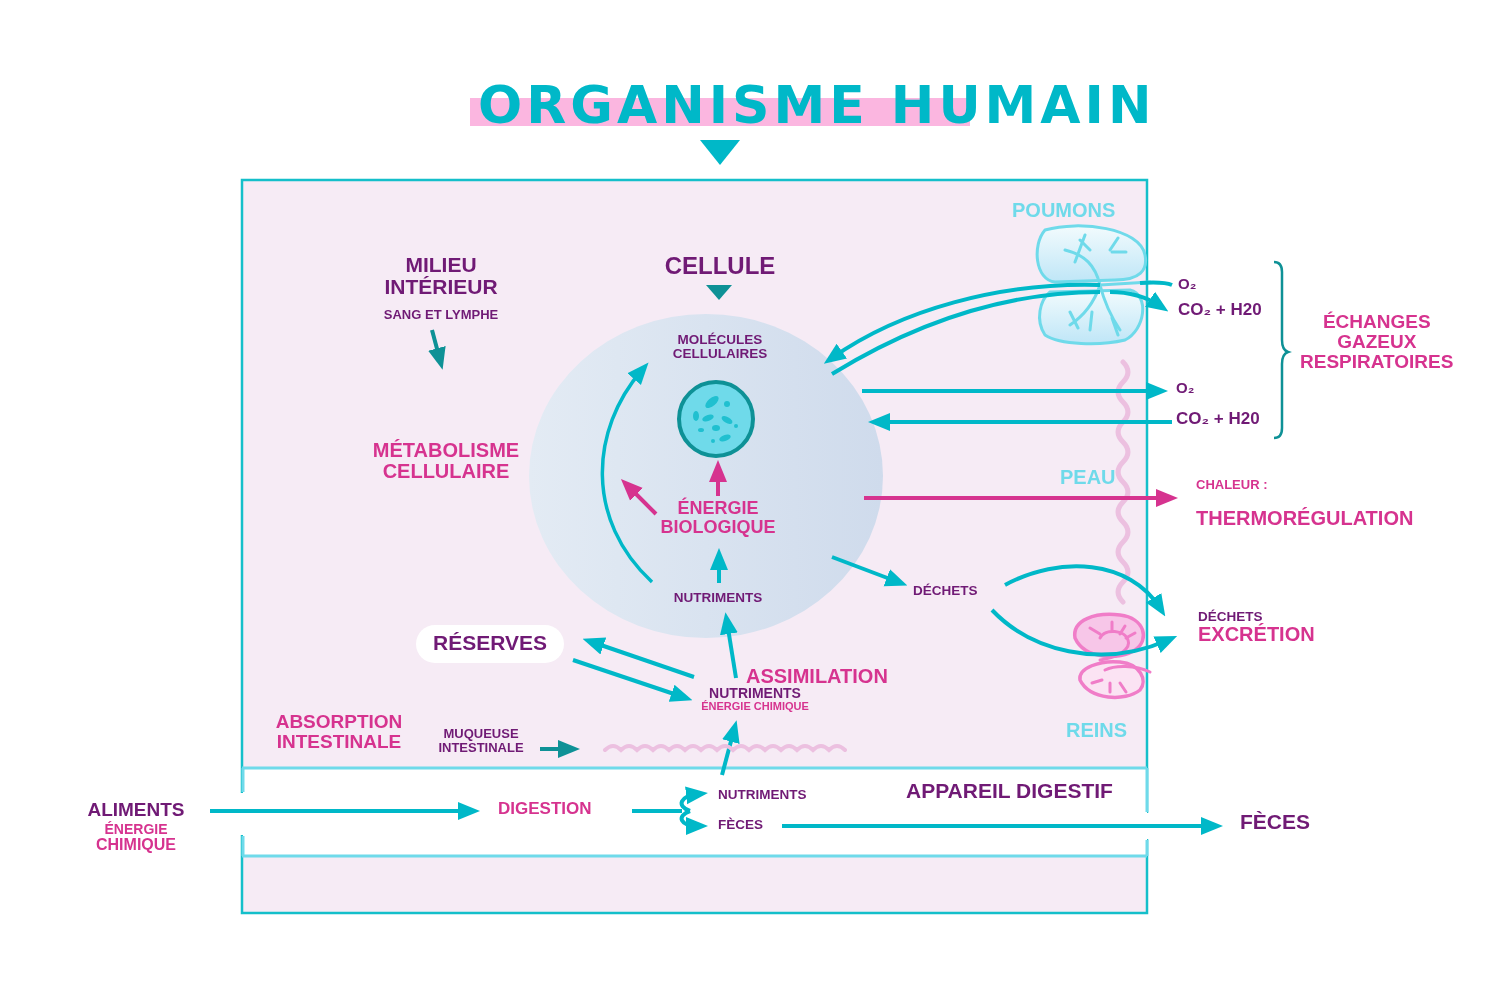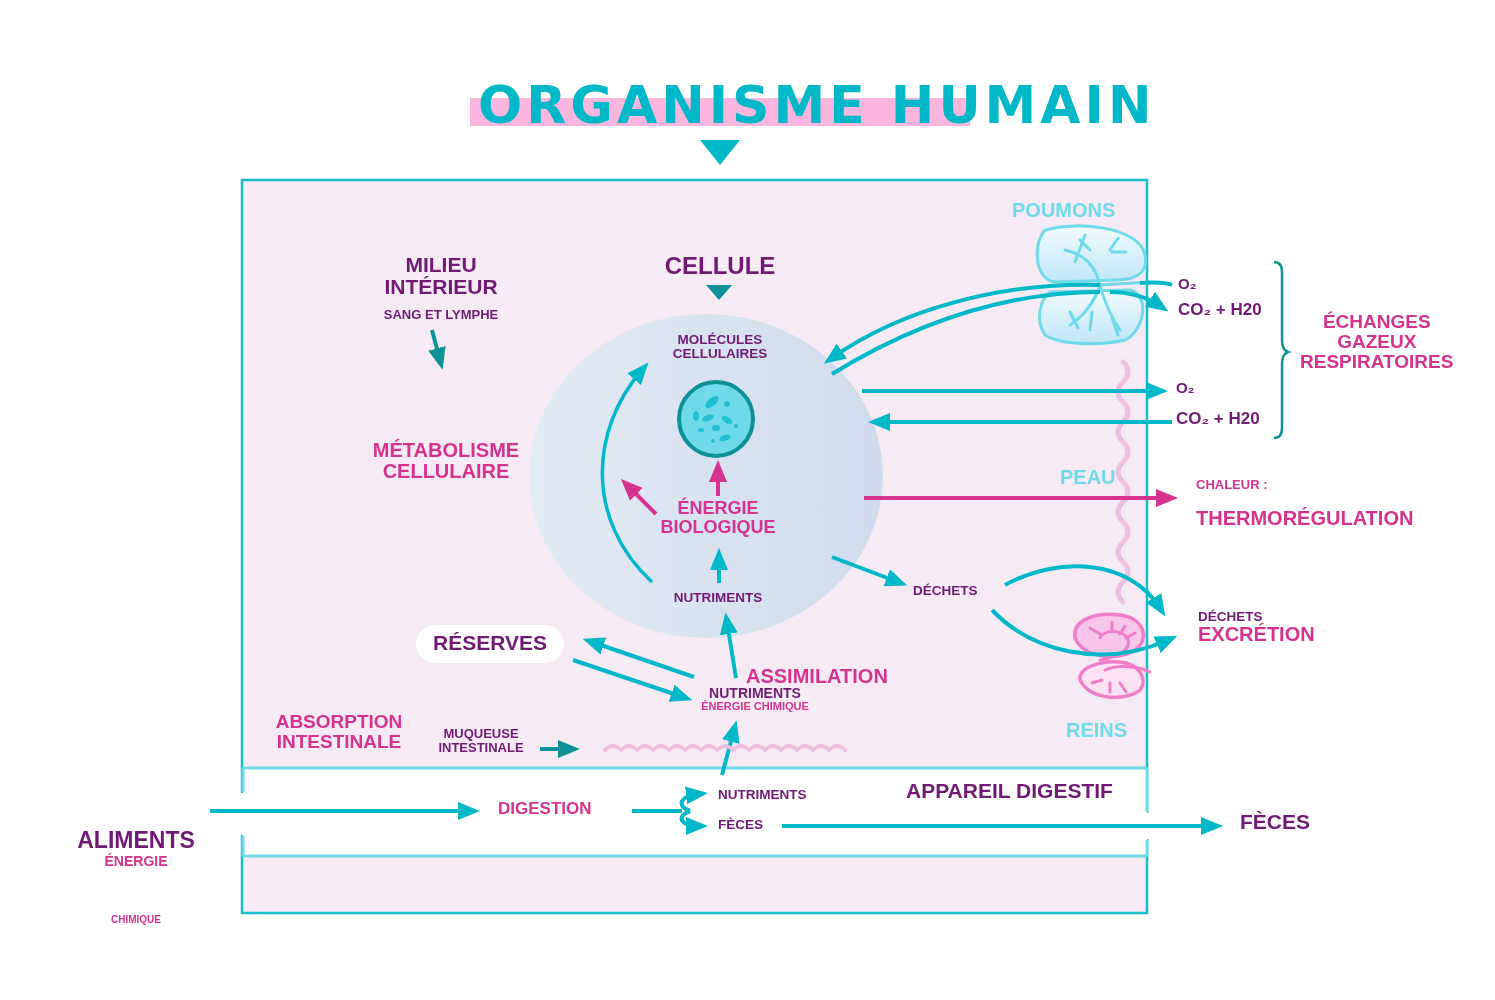--- a/index.html
+++ b/index.html
@@ -188,20 +188,20 @@
 </div>
 
 <div class="lbl teal" style="left:913px; top:584px; font-size:13.5px;">DÉCHETS</div>
 <div class="lbl" style="left:1198px; top:610px; text-align:left;">
   <div class="teal" style="font-size:13.5px;">DÉCHETS</div>
   <div class="pink" style="font-size:20px;">EXCRÉTION</div>
 </div>
 
 <div class="lbl teal" style="left:906px; top:780px; font-size:21px;">APPAREIL DIGESTIF</div>
 <div class="lbl" style="left:70px; top:800px; width:132px;">
-  <div class="teal" style="font-size:23px;margin-top:28px;">ALIMENTS</div>
+  <div class="teal" style="font-size:19px;">ALIMENTS</div>
   <div class="pink" style="font-size:14px; margin-top:2px;">ÉNERGIE</div>
-  <div class="pink" style="font-size:10px;margin-top:46px;">CHIMIQUE</div>
+  <div class="pink" style="font-size:16px;">CHIMIQUE</div>
 </div>
 <div class="lbl pink" style="left:498px; top:800px; font-size:17px;">DIGESTION</div>
 <div class="lbl teal" style="left:718px; top:788px; font-size:13.5px;">NUTRIMENTS</div>
 <div class="lbl teal" style="left:718px; top:818px; font-size:13.5px;">FÈCES</div>
 <div class="lbl teal" style="left:1240px; top:811px; font-size:21px;">FÈCES</div>
 
 </body></html>

